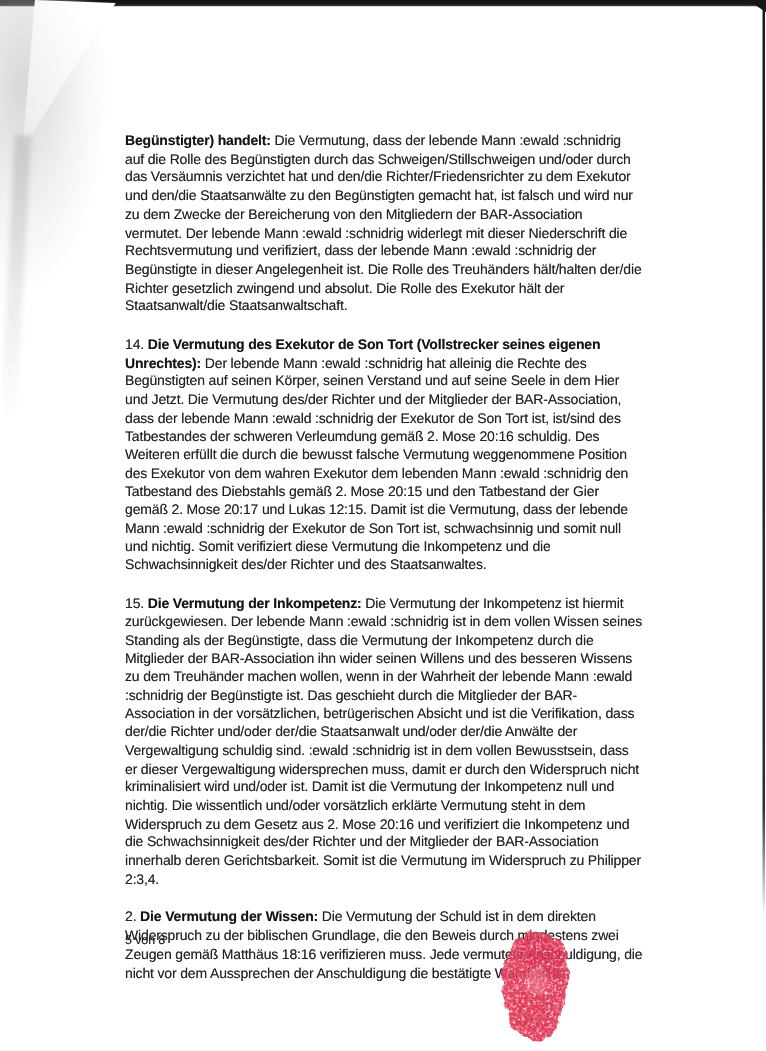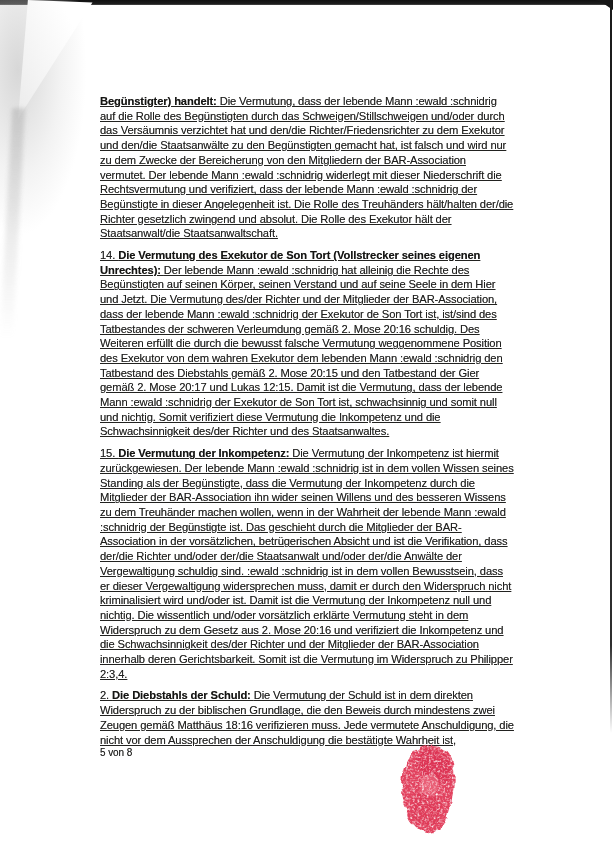--- a/index.html
+++ b/index.html
@@ -37,21 +37,21 @@
     background:linear-gradient(to bottom,rgba(178,178,178,0.55),rgba(255,255,255,0));
     transform:skewX(-3deg);filter:blur(2px);
   }
   
   .doc-body{
     position:absolute;left:100px;top:90px;width:414px;
     color:#222220;font-size:11.2px;line-height:14.7px;letter-spacing:-0.12px;
     text-shadow:0 0 0.5px rgba(40,40,40,0.55);
     text-align:left;
   }
-  .para{margin:4px 0 7px 0;text-decoration:underline;}
+  .para{margin:16px 0 7px 0;}
   .para b{font-weight:700;color:#151513;}
   .page-footer{
     position:absolute;left:100px;top:747px;width:414px;text-align:left;
     color:#222220;font-size:10px;letter-spacing:-0.1px;
     text-shadow:0 0 0.5px rgba(40,40,40,0.55);
   }
   
   .fingerprint{
     position:absolute;left:393px;top:742px;width:76px;height:99px;
   }
@@ -63,21 +63,21 @@
 <div class="corner-tr"></div>
 <div class="edge-right"></div>
 <div class="corner-shade"></div>
 <div class="corner-fold"></div>
 <div class="corner-streak"></div>
 
 <div class="doc-body">
     <p class="para"><b>Begünstigter) handelt: </b>Die Vermutung, dass der lebende Mann :ewald :schnidrig auf die Rolle des Begünstigten durch das Schweigen/Stillschweigen und/oder durch das Versäumnis verzichtet hat und den/die Richter/Friedensrichter zu dem Exekutor und den/die Staatsanwälte zu den Begünstigten gemacht hat, ist falsch und wird nur zu dem Zwecke der Bereicherung von den Mitgliedern der BAR-Association vermutet. Der lebende Mann :ewald :schnidrig widerlegt mit dieser Niederschrift die Rechtsvermutung und verifiziert, dass der lebende Mann :ewald :schnidrig der Begünstigte in dieser Angelegenheit ist. Die Rolle des Treuhänders hält/halten der/die Richter gesetzlich zwingend und absolut. Die Rolle des Exekutor hält der Staatsanwalt/die Staatsanwaltschaft.</p>
     <p class="para"><span>14. </span><b>Die Vermutung des Exekutor de Son Tort (Vollstrecker seines eigenen Unrechtes): </b>Der lebende Mann :ewald :schnidrig hat alleinig die Rechte des Begünstigten auf seinen Körper, seinen Verstand und auf seine Seele in dem Hier und Jetzt. Die Vermutung des/der Richter und der Mitglieder der BAR-Association, dass der lebende Mann :ewald :schnidrig der Exekutor de Son Tort ist, ist/sind des Tatbestandes der schweren Verleumdung gemäß 2. Mose 20:16 schuldig. Des Weiteren erfüllt die durch die bewusst falsche Vermutung weggenommene Position des Exekutor von dem wahren Exekutor dem lebenden Mann :ewald :schnidrig den Tatbestand des Diebstahls gemäß 2. Mose 20:15 und den Tatbestand der Gier gemäß 2. Mose 20:17 und Lukas 12:15. Damit ist die Vermutung, dass der lebende Mann :ewald :schnidrig der Exekutor de Son Tort ist, schwachsinnig und somit null und nichtig. Somit verifiziert diese Vermutung die Inkompetenz und die Schwachsinnigkeit des/der Richter und des Staatsanwaltes.</p>
     <p class="para"><span>15. </span><b>Die Vermutung der Inkompetenz: </b>Die Vermutung der Inkompetenz ist hiermit zurückgewiesen. Der lebende Mann :ewald :schnidrig ist in dem vollen Wissen seines Standing als der Begünstigte, dass die Vermutung der Inkompetenz durch die Mitglieder der BAR-Association ihn wider seinen Willens und des besseren Wissens zu dem Treuhänder machen wollen, wenn in der Wahrheit der lebende Mann :ewald :schnidrig der Begünstigte ist. Das geschieht durch die Mitglieder der BAR-Association in der vorsätzlichen, betrügerischen Absicht und ist die Verifikation, dass der/die Richter und/oder der/die Staatsanwalt und/oder der/die Anwälte der Vergewaltigung schuldig sind. :ewald :schnidrig ist in dem vollen Bewusstsein, dass er dieser Vergewaltigung widersprechen muss, damit er durch den Widerspruch nicht kriminalisiert wird und/oder ist. Damit ist die Vermutung der Inkompetenz null und nichtig. Die wissentlich und/oder vorsätzlich erklärte Vermutung steht in dem Widerspruch zu dem Gesetz aus 2. Mose 20:16 und verifiziert die Inkompetenz und die Schwachsinnigkeit des/der Richter und der Mitglieder der BAR-Association innerhalb deren Gerichtsbarkeit. Somit ist die Vermutung im Widerspruch zu Philipper 2:3,4.</p>
-    <p class="para"><span>2. </span><b>Die Diebstahls der Schuld: </b>Die Vermutung der Schuld ist in dem direkten Widerspruch zu der biblischen Grundlage, die den Beweis durch mindestens zwei Zeugen gemäß Matthäus 18:16 verifizieren muss. Jede vermutete Anschuldigung, die nicht vor dem Aussprechen der Anschuldigung die bestätigte Wahrheit ist,</p>
+    <p class="para"><span>2. </span><b>Die Vermutung der Wissen: </b>Die Vermutung der Schuld ist in dem direkten Widerspruch zu der biblischen Grundlage, die den Beweis durch mindestens zwei Zeugen gemäß Matthäus 18:16 verifizieren muss. Jede vermutete Anschuldigung, die nicht vor dem Aussprechen der Anschuldigung die bestätigte Wahrheit ist,</p>
   </div>
 
 <div class="page-footer">5 von 8</div>
 
 <svg class="fingerprint" viewBox="0 0 70 95" xmlns="http://www.w3.org/2000/svg">
   <defs>
     <filter id="inkTex" x="-30%" y="-30%" width="160%" height="160%">
       <feTurbulence type="fractalNoise" baseFrequency="0.09 0.07" numOctaves="3" seed="14" result="warp"></feTurbulence>
       <feDisplacementMap in="SourceGraphic" in2="warp" scale="9" xChannelSelector="R" yChannelSelector="G" result="rough"></feDisplacementMap>
       <feTurbulence type="fractalNoise" baseFrequency="0.45 0.5" numOctaves="2" seed="5" result="speck"></feTurbulence>

